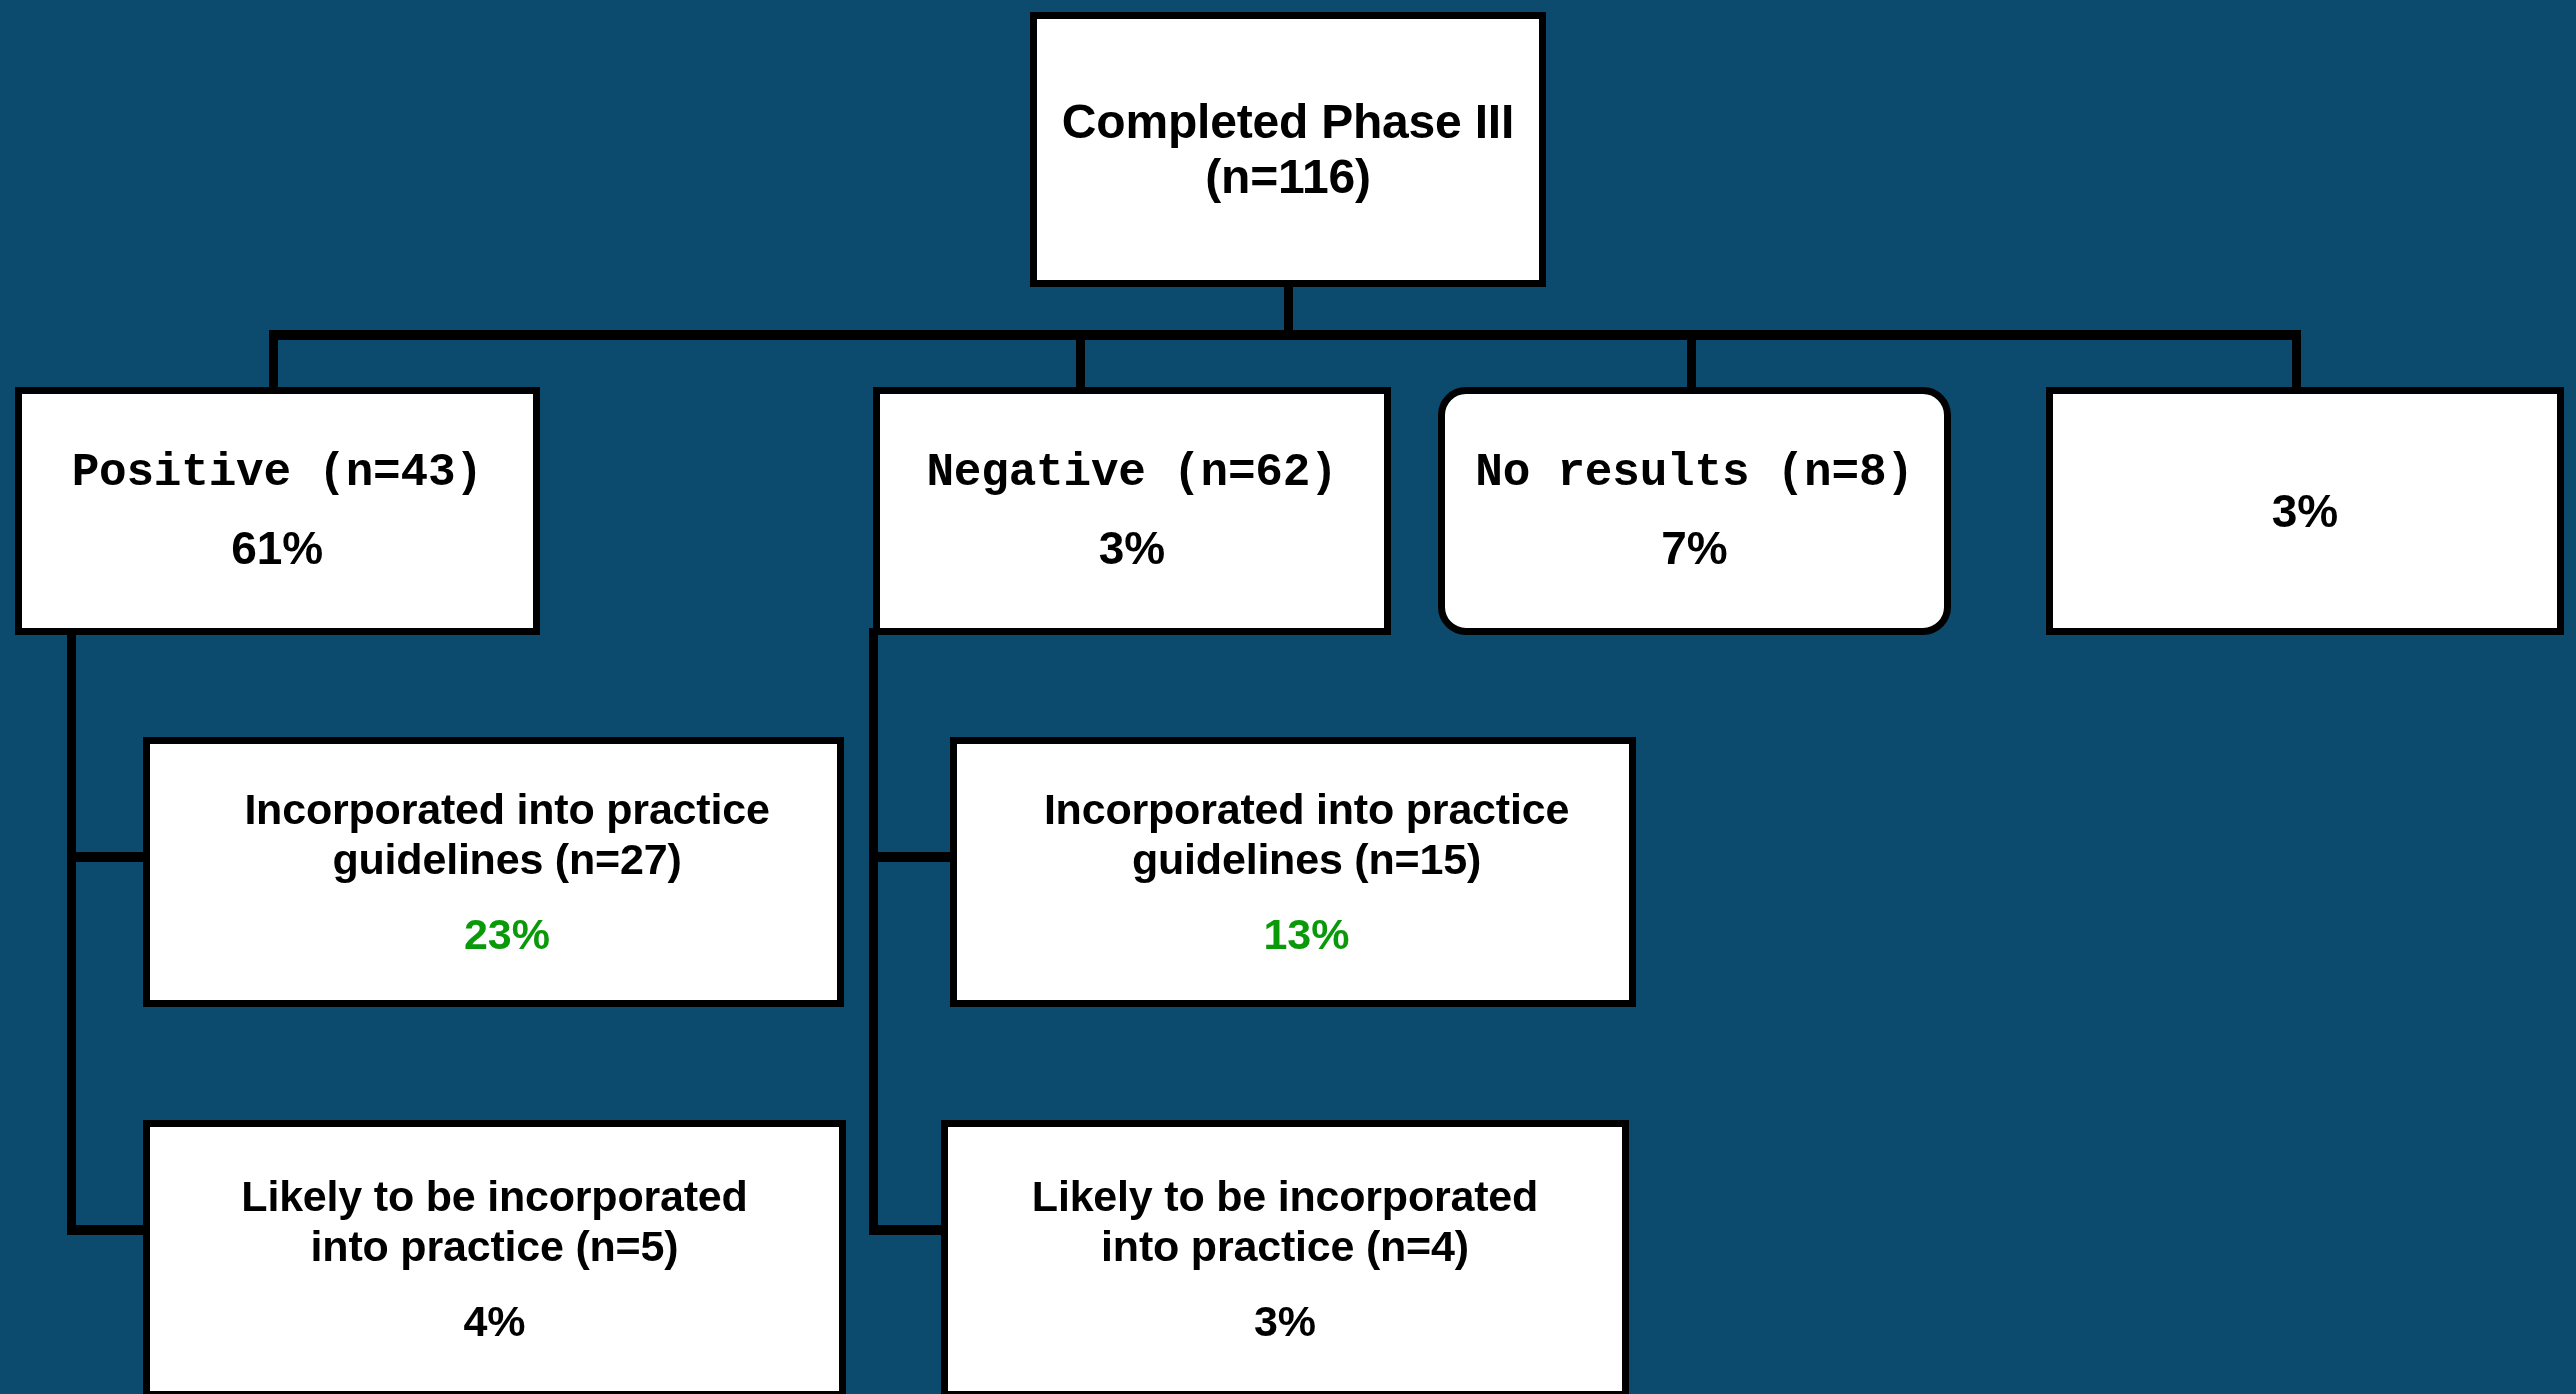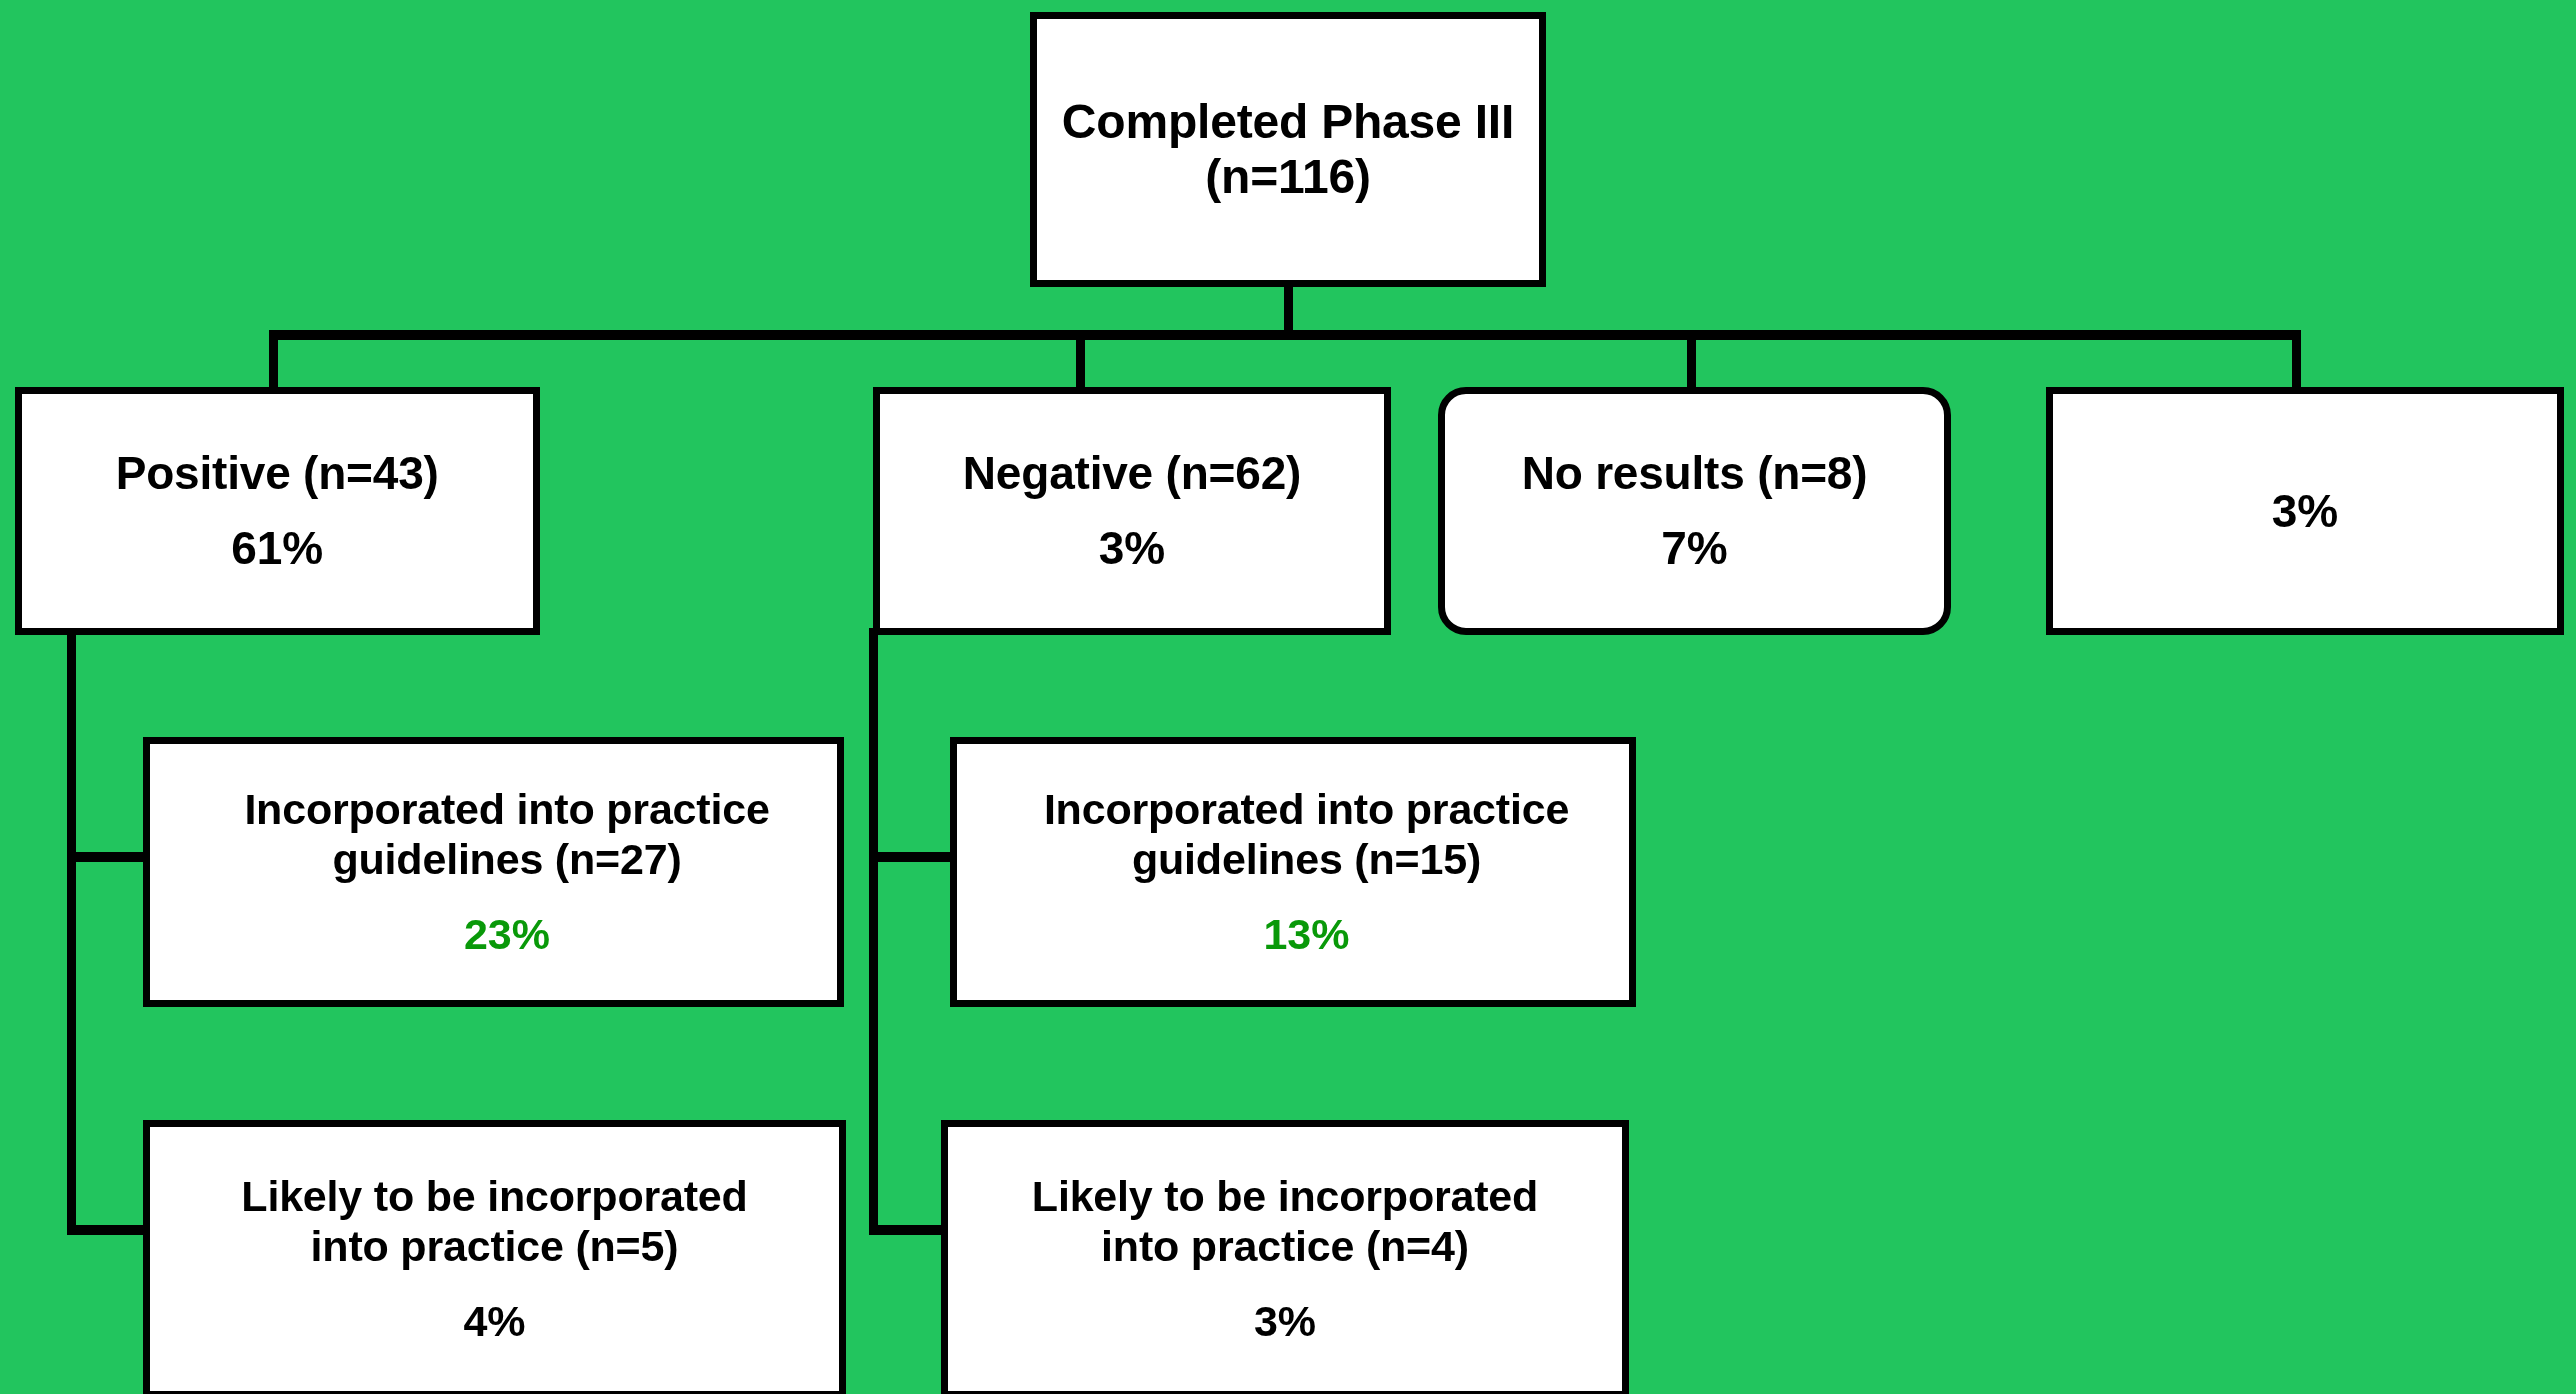--- a/index.html
+++ b/index.html
@@ -5,21 +5,21 @@
 <style>
   html, body {
     margin: 0;
     padding: 0;
     background: #ffffff;
   }
   #canvas {
     position: relative;
     width: 2576px;
     height: 1394px;
-    background: #22c55e;
+    background: #0c4a6e;
     overflow: hidden;
     font-family: "Liberation Sans", sans-serif;
   }
 
   
   .node {
     position: absolute;
     box-sizing: border-box;
     border: 7.8px solid #000000;
     background: #ffffff;
@@ -45,21 +45,21 @@
 
   
   #node-root {
     left: 1030px;  top: 12px;
     width: 516px;  height: 275px;
   }
   #node-root .title { font-size: 48px; }
 
   
   .lvl2 { height: 248px; top: 387px; }
-  .lvl2 .title { font-size: 46px; margin-bottom: 22.5px; }
+  .lvl2 .title { font-size: 46px; margin-bottom: 22.5px; font-family: Liberation Mono, monospace; }
   .lvl2 .pct   { font-size: 46px; }
 
   #node-positive      { left:   14.7px; width: 525px; }
   #node-negative      { left:  873px; width: 518px; }
   #node-no-results    { left: 1438px; width: 513px; border-radius: 28px; }
   #node-not-available { left: 2046px; width: 518px; }
 
   
   .lvl3 { height: 270px; top: 737px; padding-left: 27px; }
   .lvl3 .title { font-size: 43px; margin-bottom: 26px; }

